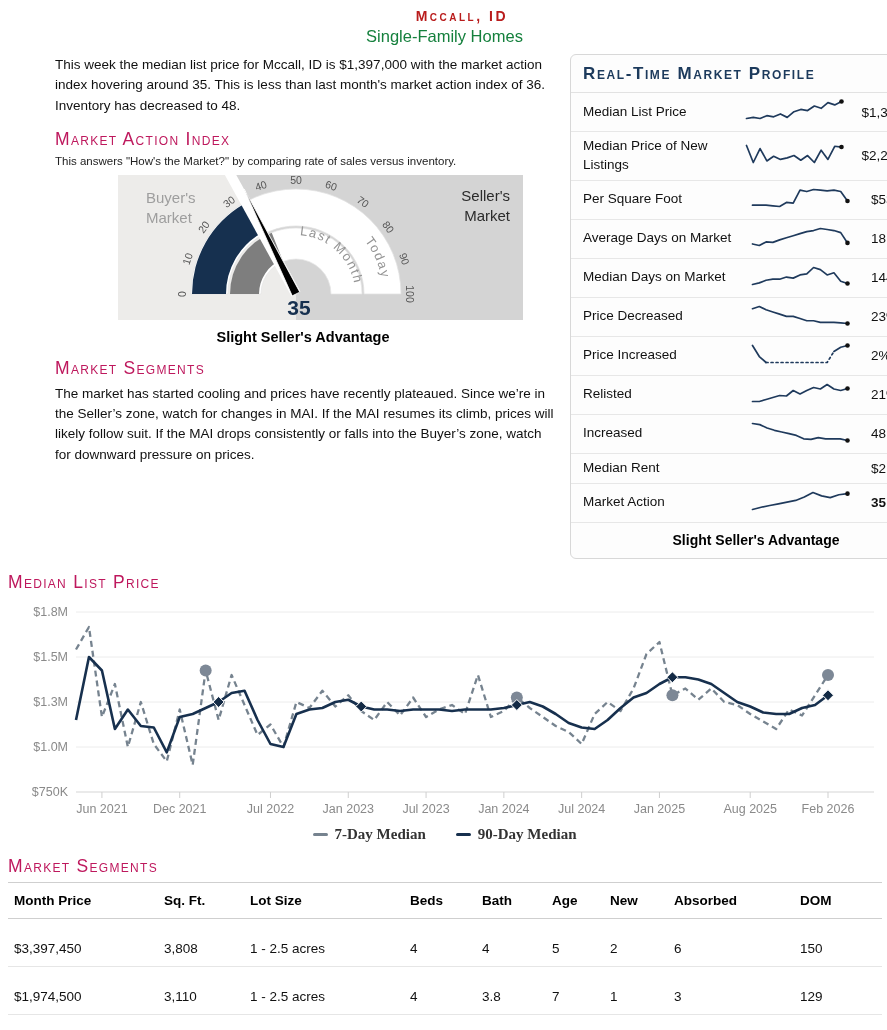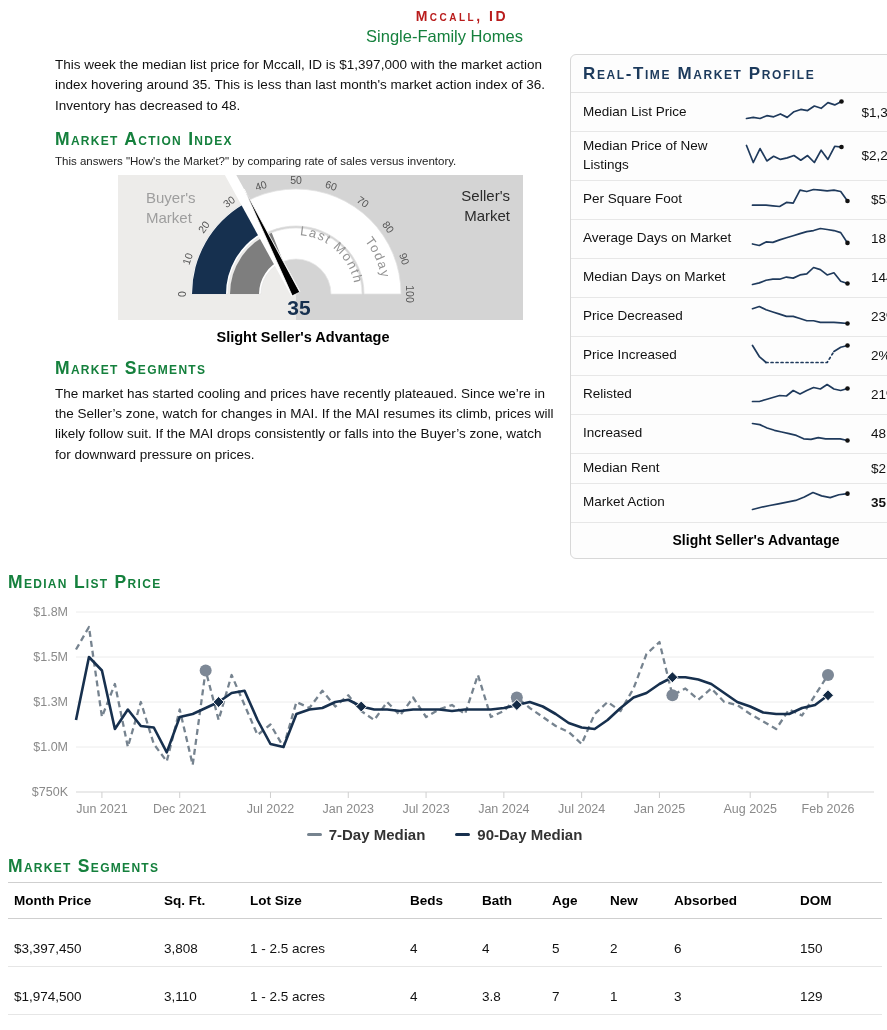--- a/index.html
+++ b/index.html
@@ -26,24 +26,24 @@
   .subtitle {
     font-size: 16.5px;
     color: #15803d;
     text-align: center;
     width: 100%;
     margin-top: 3px;
     margin-bottom: 6px;
   }
   h2.sec {
     font-variant: small-caps;
-    font-weight: bold;
+    font-weight: normal;
     font-size: 17.5px;
     letter-spacing: 1.3px;
-    color: #15803d;
+    color: #be185d;
     margin: 13px 0 5px 0;
   }
   p.body-text { font-size: 13.5px; line-height: 1.5; color: #111; margin: 3px 0; }
   p.small-text { font-size: 11.5px; color: #222; margin: 2px 0 8px 0; }
 
   .top-row { display: flex; align-items: flex-start; }
   .left-col { width: 505px; flex: 0 0 505px; margin-left: 47px; }
   .right-col { flex: 1; margin-left: 10px; margin-top: 2px; }
 
   .gauge-wrap { margin-left: 63px; margin-top: 4px; }
@@ -77,21 +77,21 @@
   .profile-row .lbl { width: 166px; font-size: 13.5px; color: #111; line-height: 1.4; }
   .profile-row .spark { width: 112px; }
   .profile-row .val { flex: 1; font-size: 13.5px; color: #111; padding-left: 10px; }
   .profile-row .val.bold { font-weight: bold; }
   .profile-footer {
     text-align: center; font-weight: bold; font-size: 14px;
     padding: 9px 0 10px 0; color: #000;
   }
 
   .chart-block { margin-top: 4px; }
-  .legend { display: flex; justify-content: center; gap: 30px; margin-top: 2px; }
+  .legend { display: flex; justify-content: center; gap: 30px; margin-top: 2px; font-family: Liberation Serif, serif; }
   .legend-item { display: flex; align-items: center; gap: 7px; }
   .legend-swatch { width: 15px; height: 3px; border-radius: 2px; }
   .legend-label { font-weight: bold; font-size: 15px; color: #333; }
 
   .seg-sub { font-size: 13.5px; color: #111; margin: 4px 0 10px 0; }
   table.segments {
     border-collapse: collapse; table-layout: fixed;
     width: 874px; margin-top: 2px;
   }
   table.segments th {

